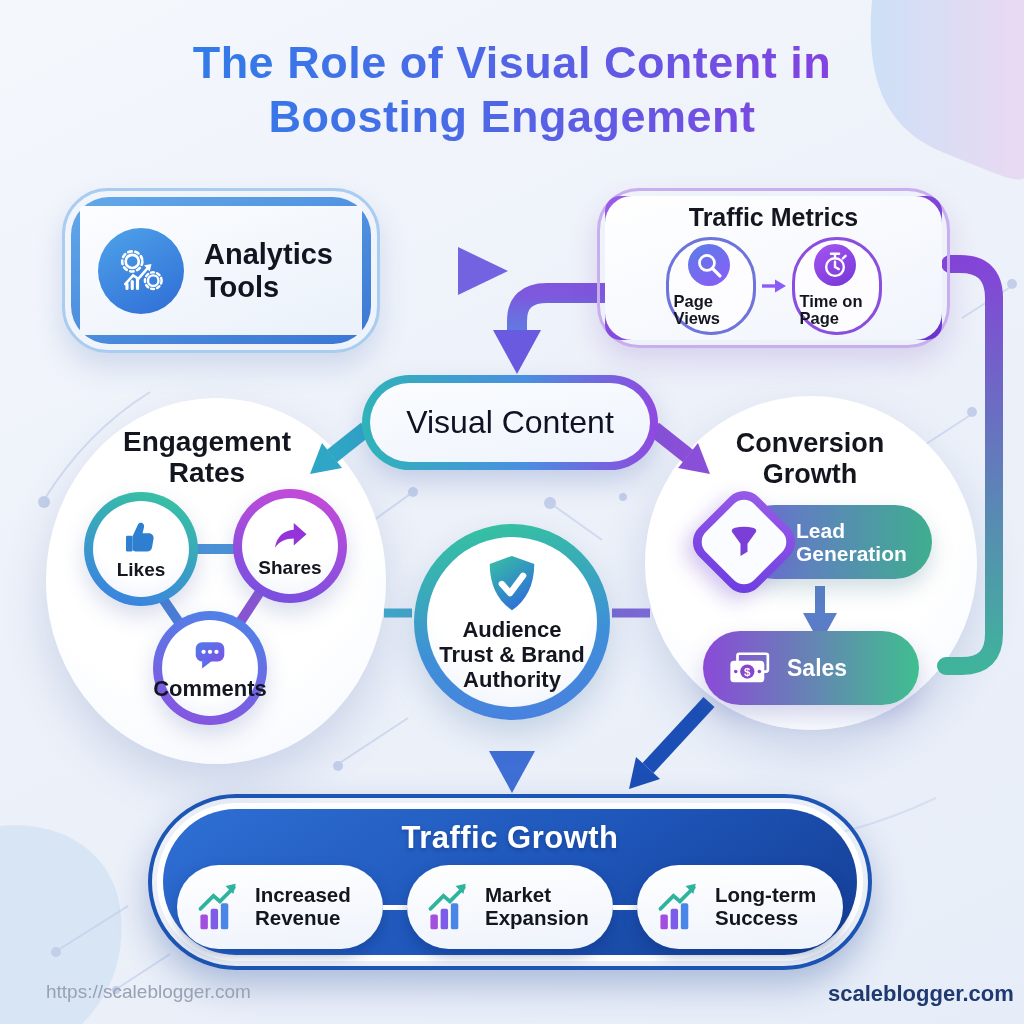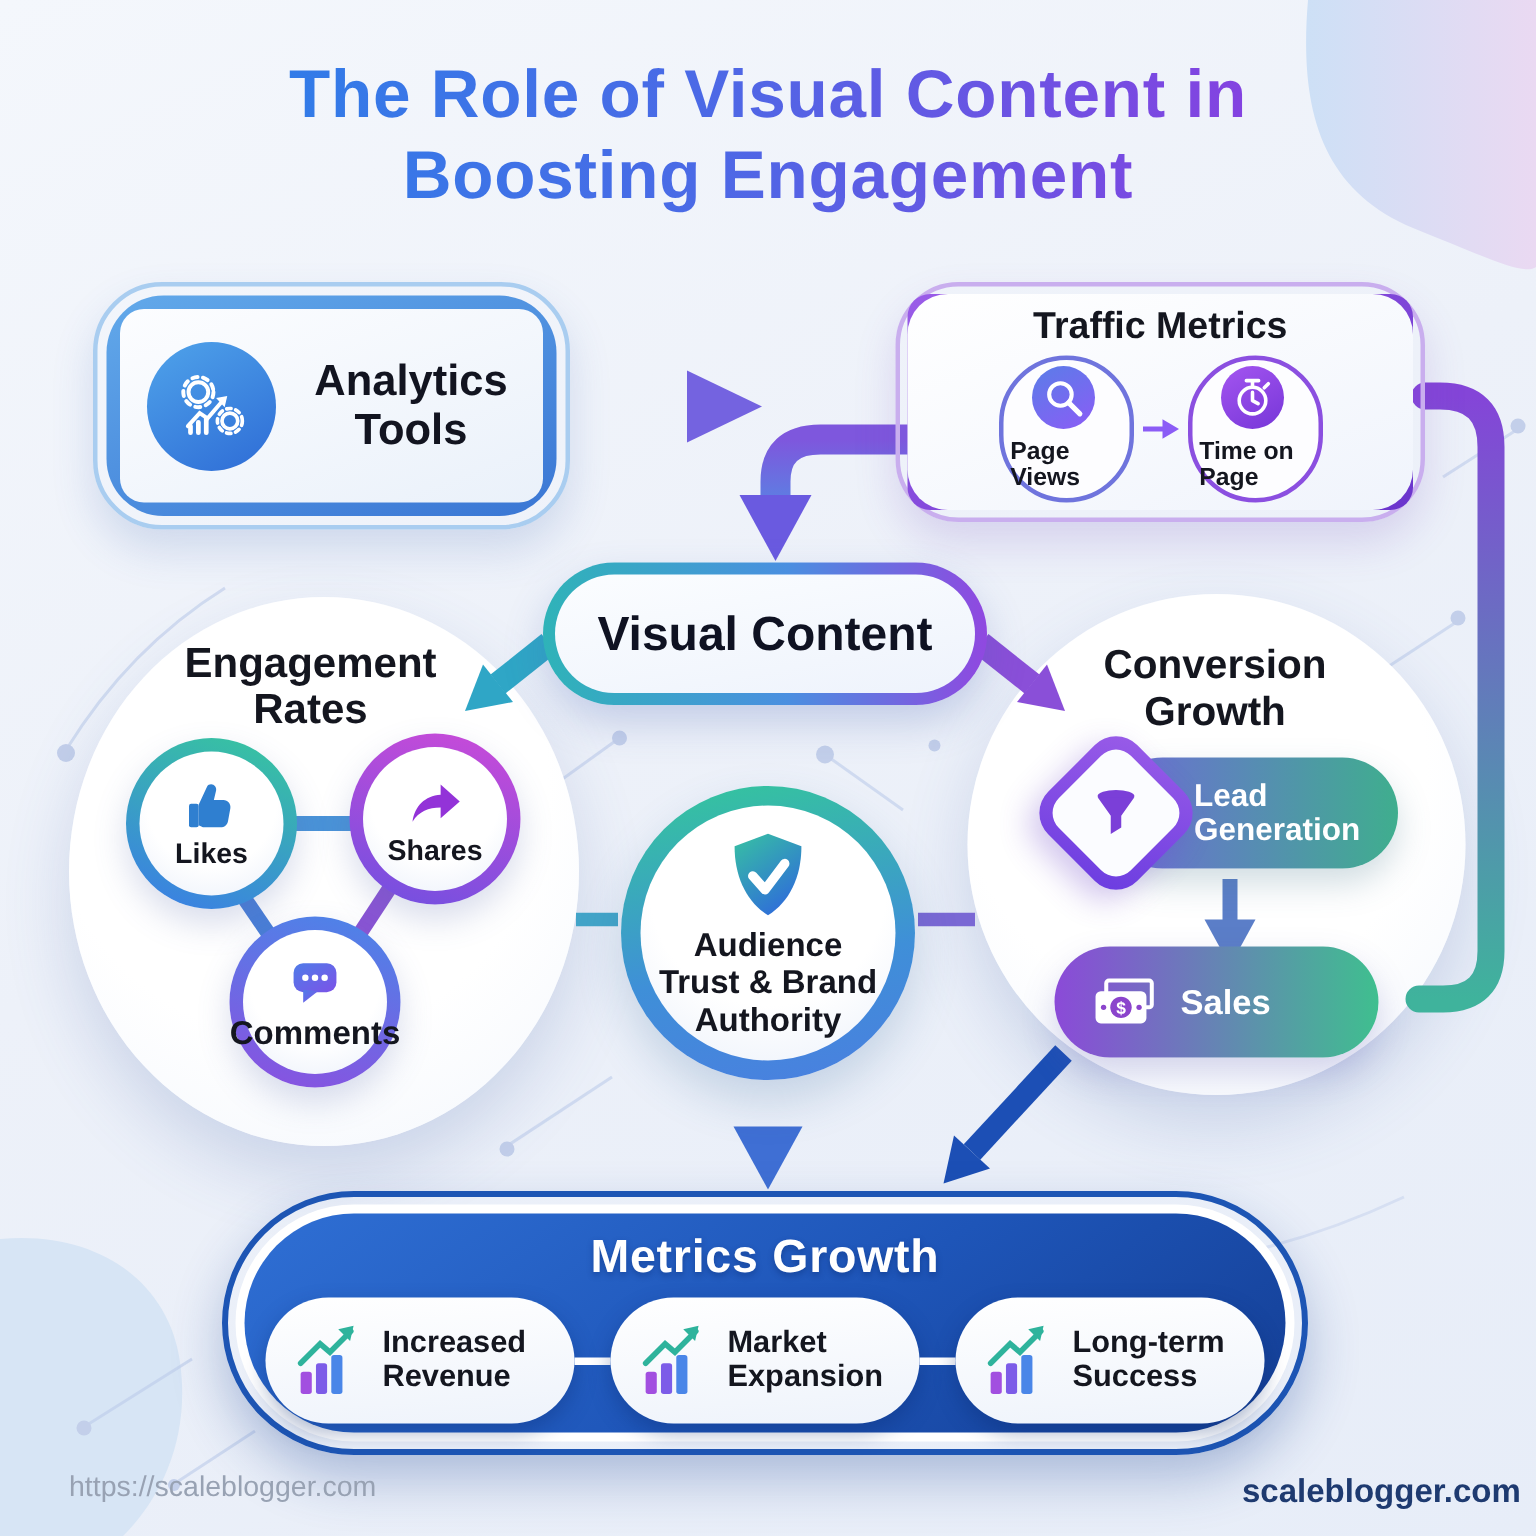--- a/index.html
+++ b/index.html
@@ -26,22 +26,22 @@
   @supports (-webkit-background-clip:text){
     .title{background:linear-gradient(90deg,#2e7ee8 15%,#4a6ae6 45%,#8a3ee0 85%);
       -webkit-background-clip:text;background-clip:text;color:transparent;-webkit-text-fill-color:transparent;}
   }
 
   
   .an-outer{left:62px;top:188px;width:318px;height:165px;border:3px solid #a9cdf0;
     border-radius:46px;padding:6px;box-sizing:border-box;box-shadow:0 14px 28px rgba(60,100,180,.18);}
   .an-mid{width:100%;height:100%;border-radius:38px;padding:9px;box-sizing:border-box;
     background:linear-gradient(160deg,#62a9ea,#3a76d4);}
-  .an-inner{width:100%;height:100%;border-radius:16px;display:flex;align-items:center;gap:20px;
-    padding:0 18px;box-sizing:border-box;background:linear-gradient(160deg,#fcfdff,#eaf1fa);text-align:center;}
+  .an-inner{width:100%;height:100%;border-radius:4px;display:flex;align-items:center;gap:20px;
+    padding:0 18px;box-sizing:border-box;background:linear-gradient(160deg,#fcfdff,#eaf1fa);}
   .an-icon{width:86px;height:86px;border-radius:50%;flex:0 0 auto;
     background:linear-gradient(150deg,#4fa3ea,#2e6cd6);display:flex;align-items:center;justify-content:center;}
   .an-label{font-size:29px;font-weight:700;color:#121420;line-height:1.12;max-width:150px;}
 
   
   .tm-outer{left:597px;top:188px;width:353px;height:160px;border:3px solid #c9aeee;
     border-radius:42px;padding:5px;box-sizing:border-box;box-shadow:0 14px 28px rgba(110,70,190,.18);}
   .tm-mid{width:100%;height:100%;border-radius:15px;padding:0;box-sizing:border-box;
     background:linear-gradient(150deg,#9a5ce8,#6a34cc);}
   .tm-inner{width:100%;height:100%;border-radius:27px;display:flex;flex-direction:column;align-items:center;
@@ -56,21 +56,21 @@
   .tm-ic.pv{background:linear-gradient(150deg,#5a7de8,#8b5cf6);}
   .tm-ic.top{background:linear-gradient(150deg,#a455f0,#7636d8);}
   .tm-lab{font-size:16.5px;font-weight:700;color:#14161f;line-height:1.05;max-width:70px;}
 
   
   .vc{left:362px;top:375px;width:296px;height:95px;border-radius:48px;padding:8px;box-sizing:border-box;
     background:linear-gradient(90deg,#2fb3b8,#4a8fe0 55%,#9048e0);
     box-shadow:0 12px 26px rgba(70,100,180,.25);}
   .vc-in{width:100%;height:100%;border-radius:40px;display:flex;align-items:center;justify-content:center;
     background:linear-gradient(170deg,#fbfdff,#eef3fc);}
-  .vc-lab{font-size:32px;font-weight:700;color:#0f1222;}
+  .vc-lab{font-size:32px;font-weight:400;color:#0f1222;}
 
   
   .disc-eng{left:46px;top:398px;width:340px;height:366px;}
   .eng-title{left:97px;top:426px;width:220px;text-align:center;font-size:28px;font-weight:800;
     color:#14161f;line-height:1.12;}
   .node{border-radius:50%;width:114px;height:114px;padding:9px;box-sizing:border-box;
     box-shadow:0 10px 22px rgba(80,100,170,.22);}
   .node-in{width:100%;height:100%;border-radius:50%;display:flex;flex-direction:column;align-items:center;
     justify-content:center;background:radial-gradient(circle at 50% 35%,#ffffff 55%,#e9effa);}
   .node-lab{font-size:19px;font-weight:700;color:#14161f;margin-top:1px;}
@@ -353,21 +353,21 @@
       <text x="25" y="33" font-size="13" font-weight="bold" fill="#fff" text-anchor="middle" font-family="Liberation Sans, sans-serif">$</text>
       <circle cx="12" cy="28" r="2" fill="#8b44cc"></circle>
         <circle cx="38.5" cy="28" r="2" fill="#8b44cc"></circle>
     </svg>
     <span>Sales</span>
   </div>
 
   <div class="abs card bg-outer">
     <div class="bg-white">
         <div class="bg-core">
-      <div class="bg-title">Metrics Growth</div>
+      <div class="bg-title">Traffic Growth</div>
       <div class="bg-row">
         <div class="bg-pill">
           <svg width="52" height="52" viewBox="0 0 56 56">
             <rect x="8" y="36" width="8" height="16" rx="2" fill="#a24fe0"></rect>
             <rect x="19" y="30" width="8" height="22" rx="2" fill="#7c5ce8"></rect>
             <rect x="30" y="24" width="8" height="28" rx="2" fill="#4a86e8"></rect>
             <path d="M8 30 L22 16 L29 22 L44 7" stroke="#2eb39c" stroke-width="4" fill="none" stroke-linecap="round"></path>
             <polygon points="46,3 35,5.5 43.5,14" fill="#2eb39c"></polygon>
           </svg>
           <div class="bg-lab">Increased Revenue</div>

